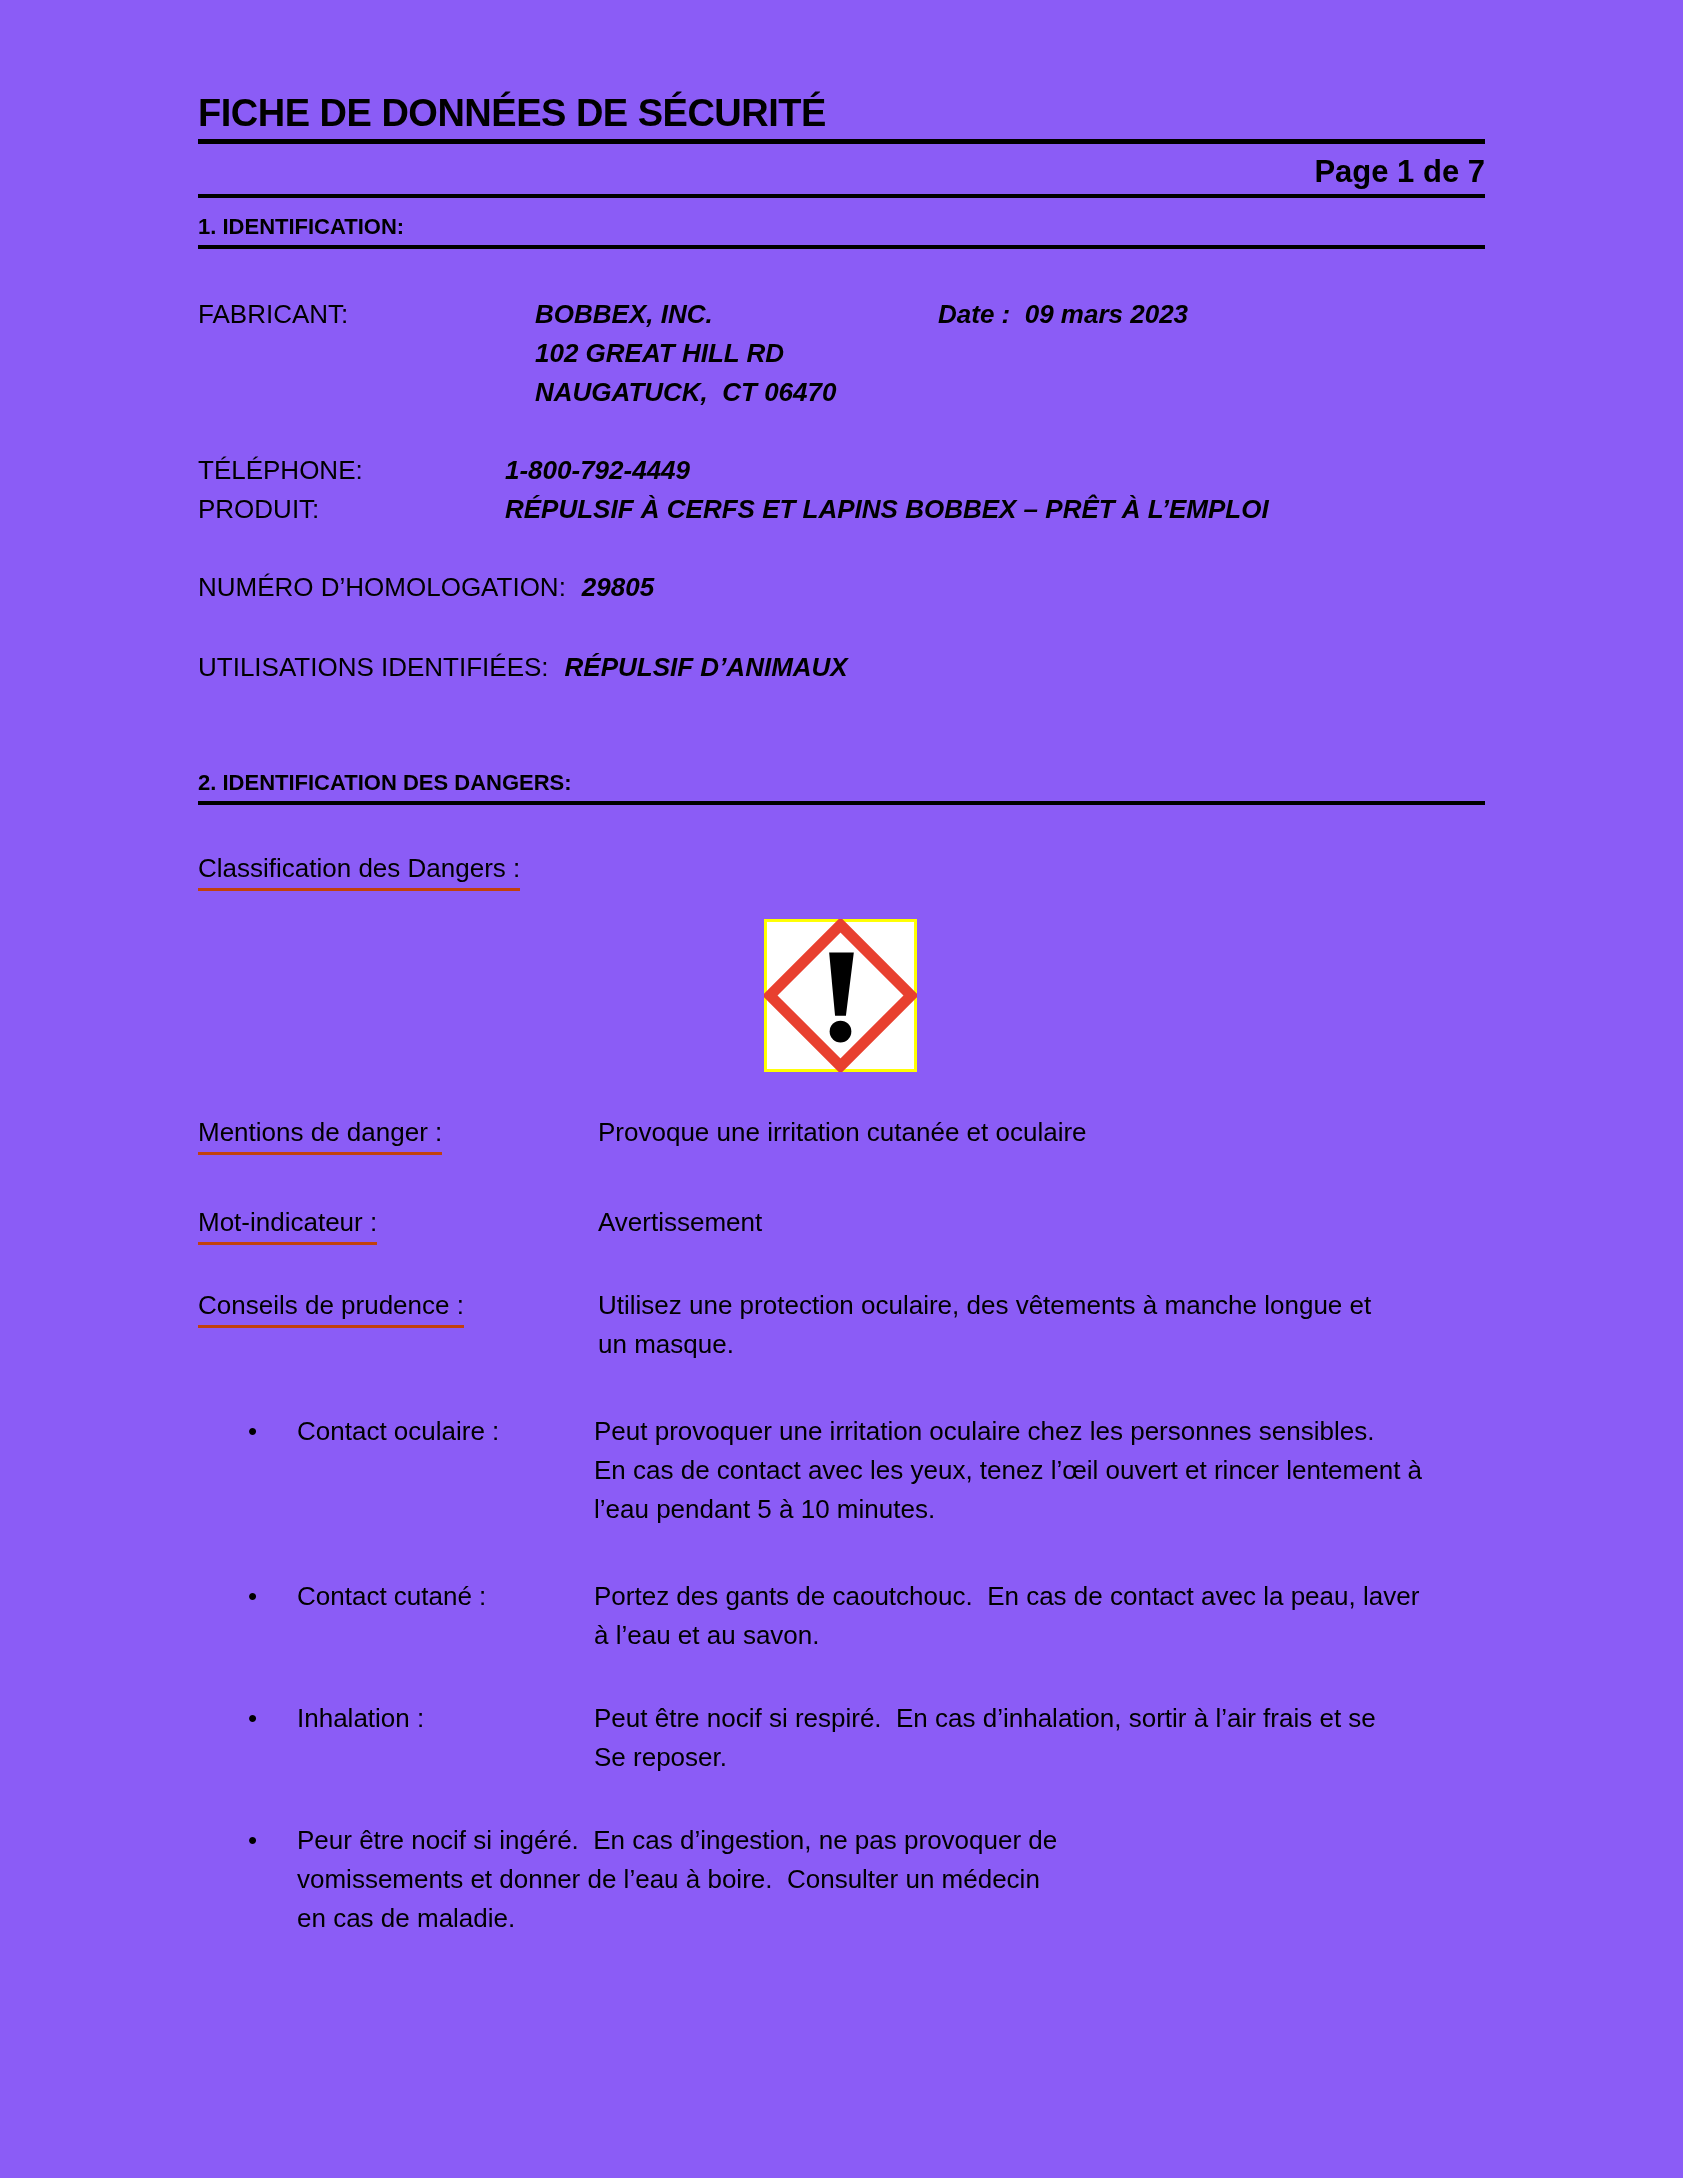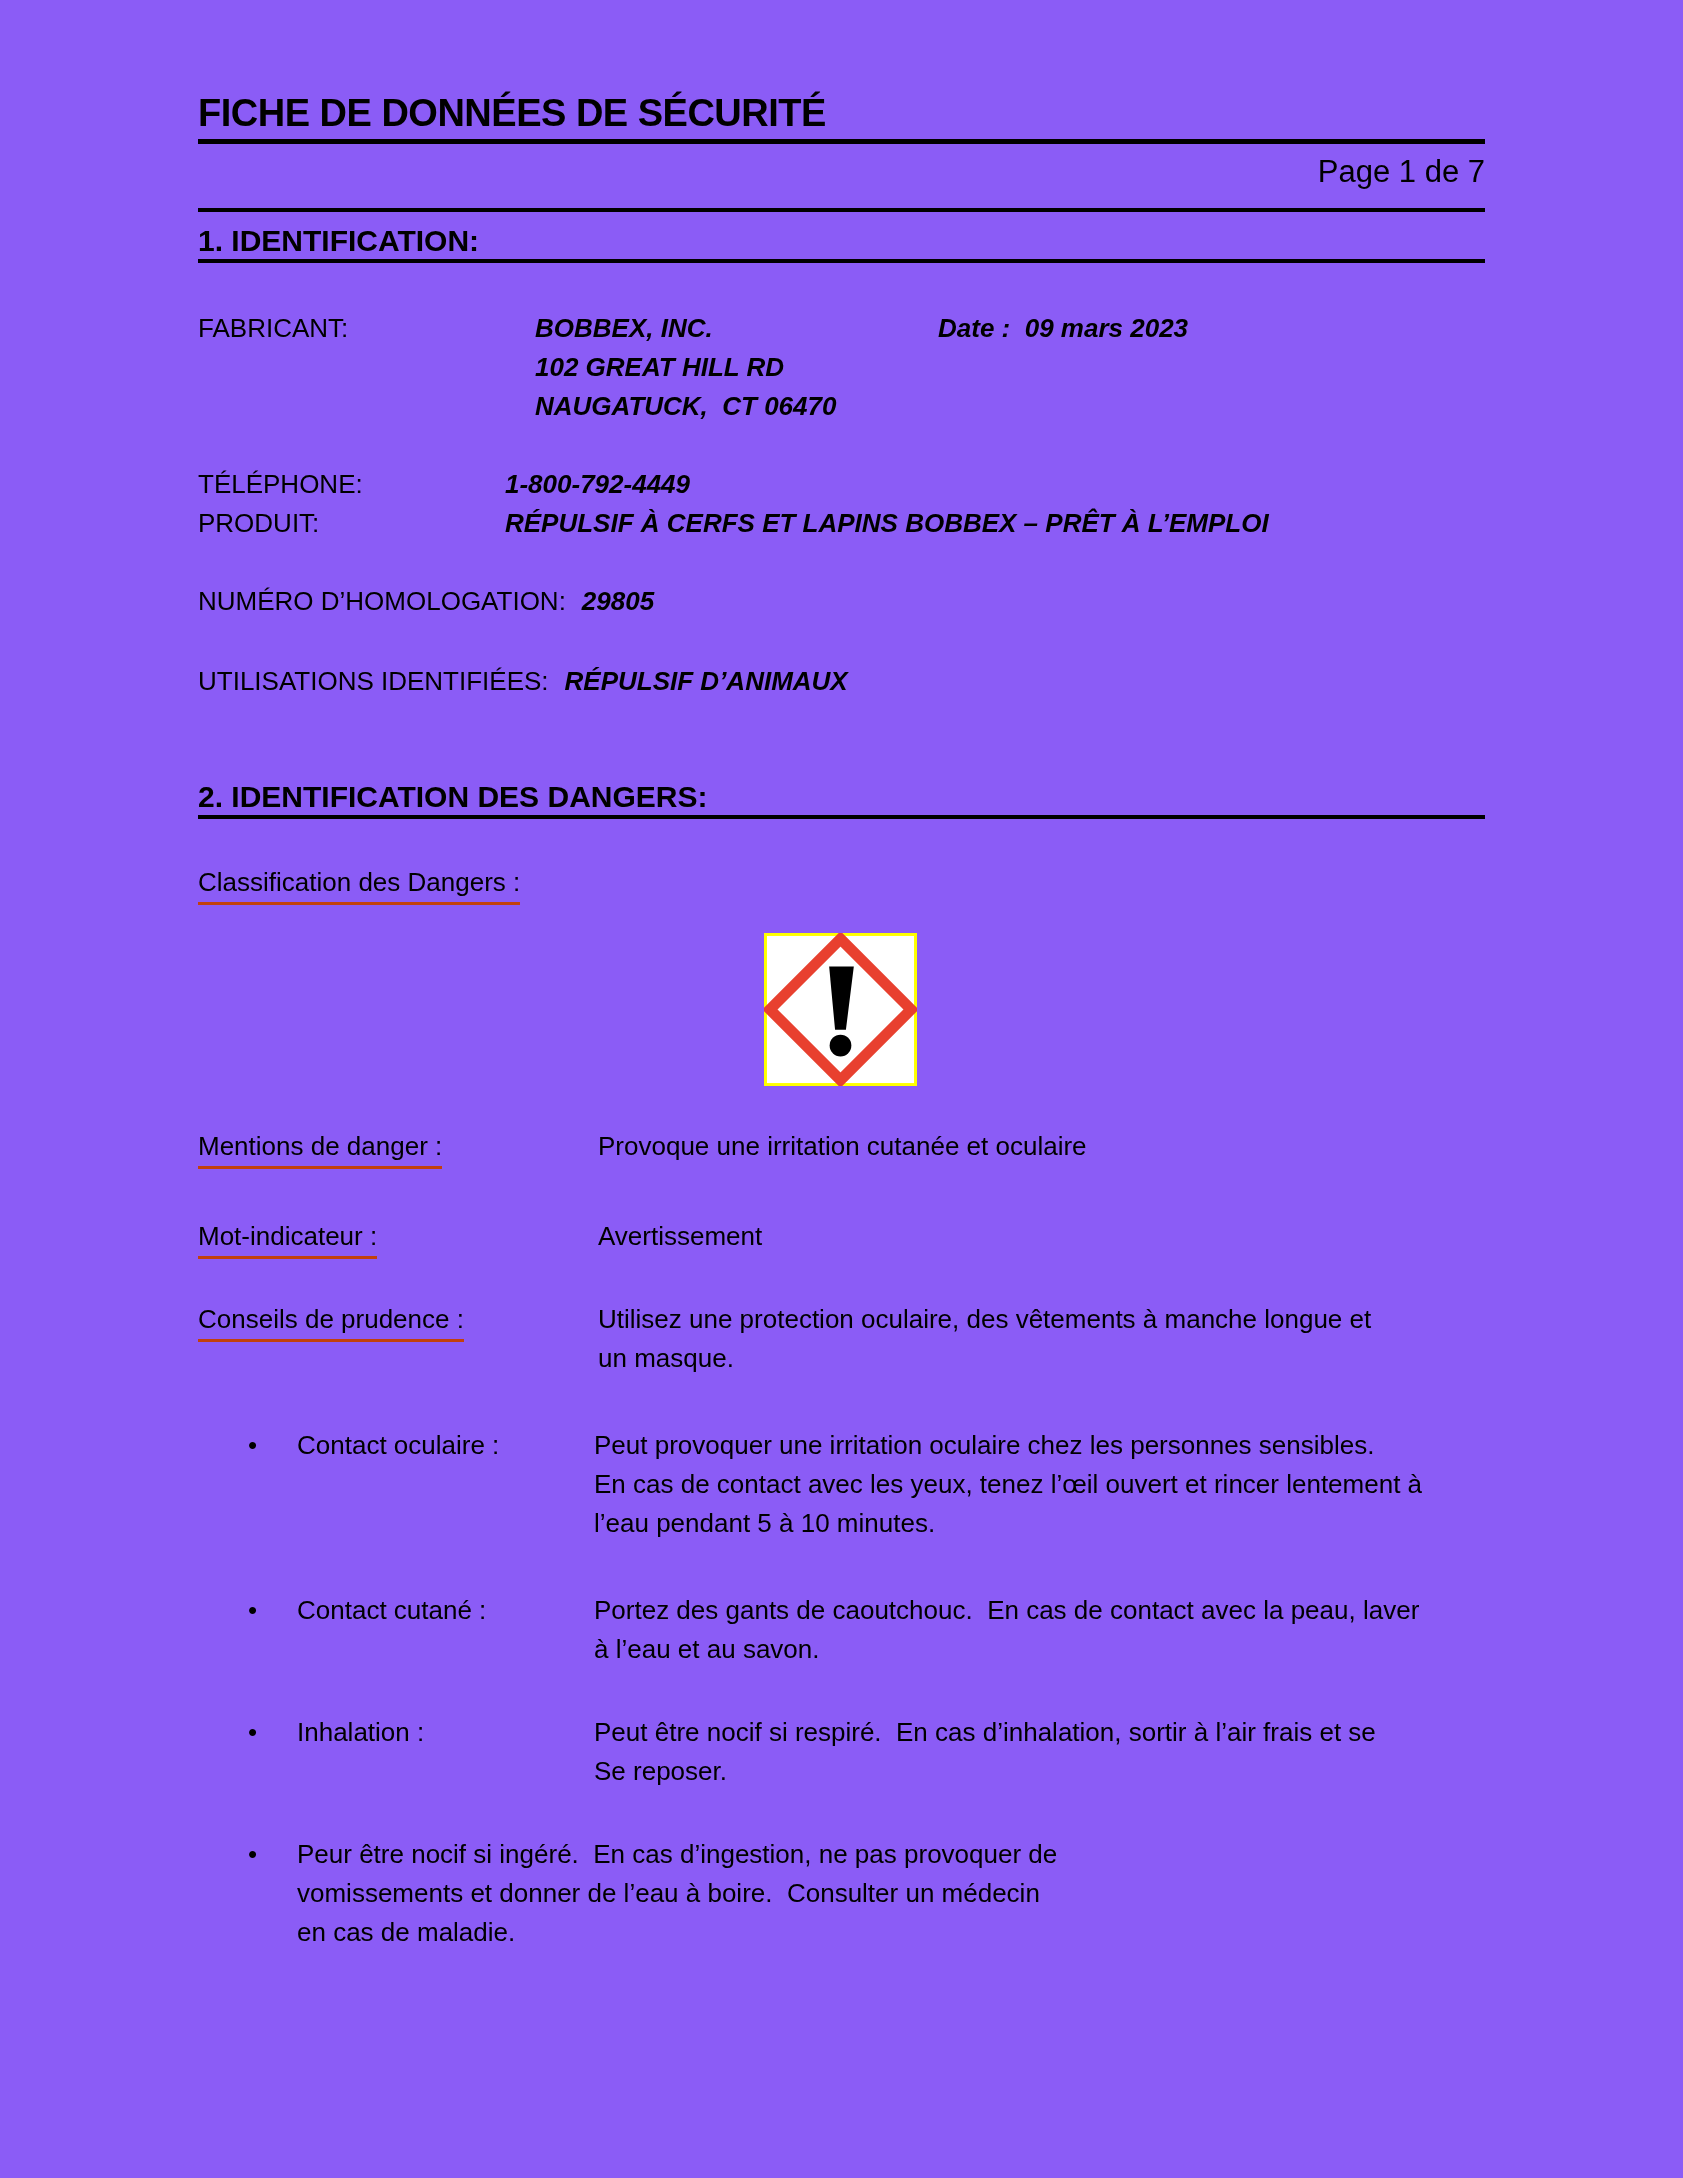--- a/index.html
+++ b/index.html
@@ -19,28 +19,28 @@
   
   .doc-title {
     font-size: 38px; font-weight: bold; letter-spacing: -0.5px;
     line-height: 48px;
     border-bottom: 5px solid #000;
     padding-bottom: 2px;
   }
   .page-row {
     margin-top: 10px;
     text-align: right;
-    font-size: 31px; font-weight: normal;
+    font-size: 31px; font-weight: bold;
     line-height: 36px;
     border-bottom: 4px solid #000;
-    padding-bottom: 18px;
+    padding-bottom: 4px;
   }
   
   .section-heading {
-    font-size: 30px; font-weight: bold;
+    font-size: 22px; font-weight: bold;
     line-height: 30px;
     border-bottom: 4px solid #000;
     padding-bottom: 3px;
   }
   .s1-heading { margin-top: 14px; }
   .s2-heading { margin-top: 81px; }
   
   .row { font-size: 26px; line-height: 39px; }
   .b { font-weight: bold; font-style: italic; }
   .pre { white-space: pre; }

